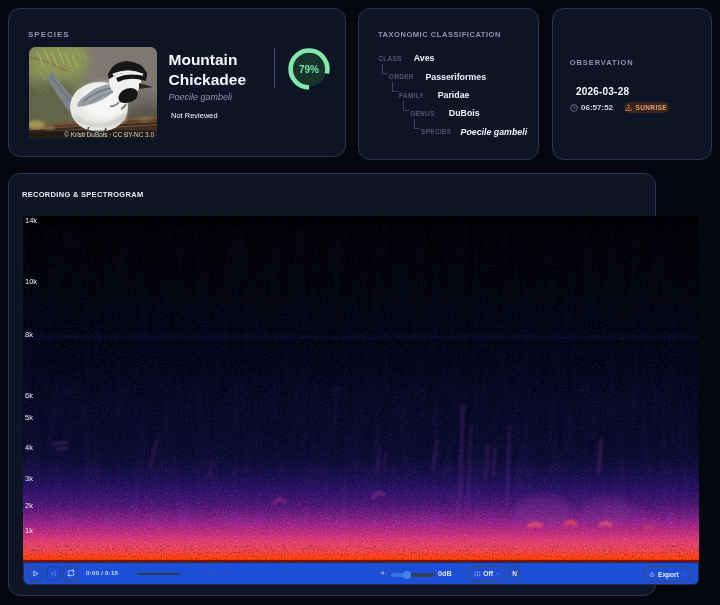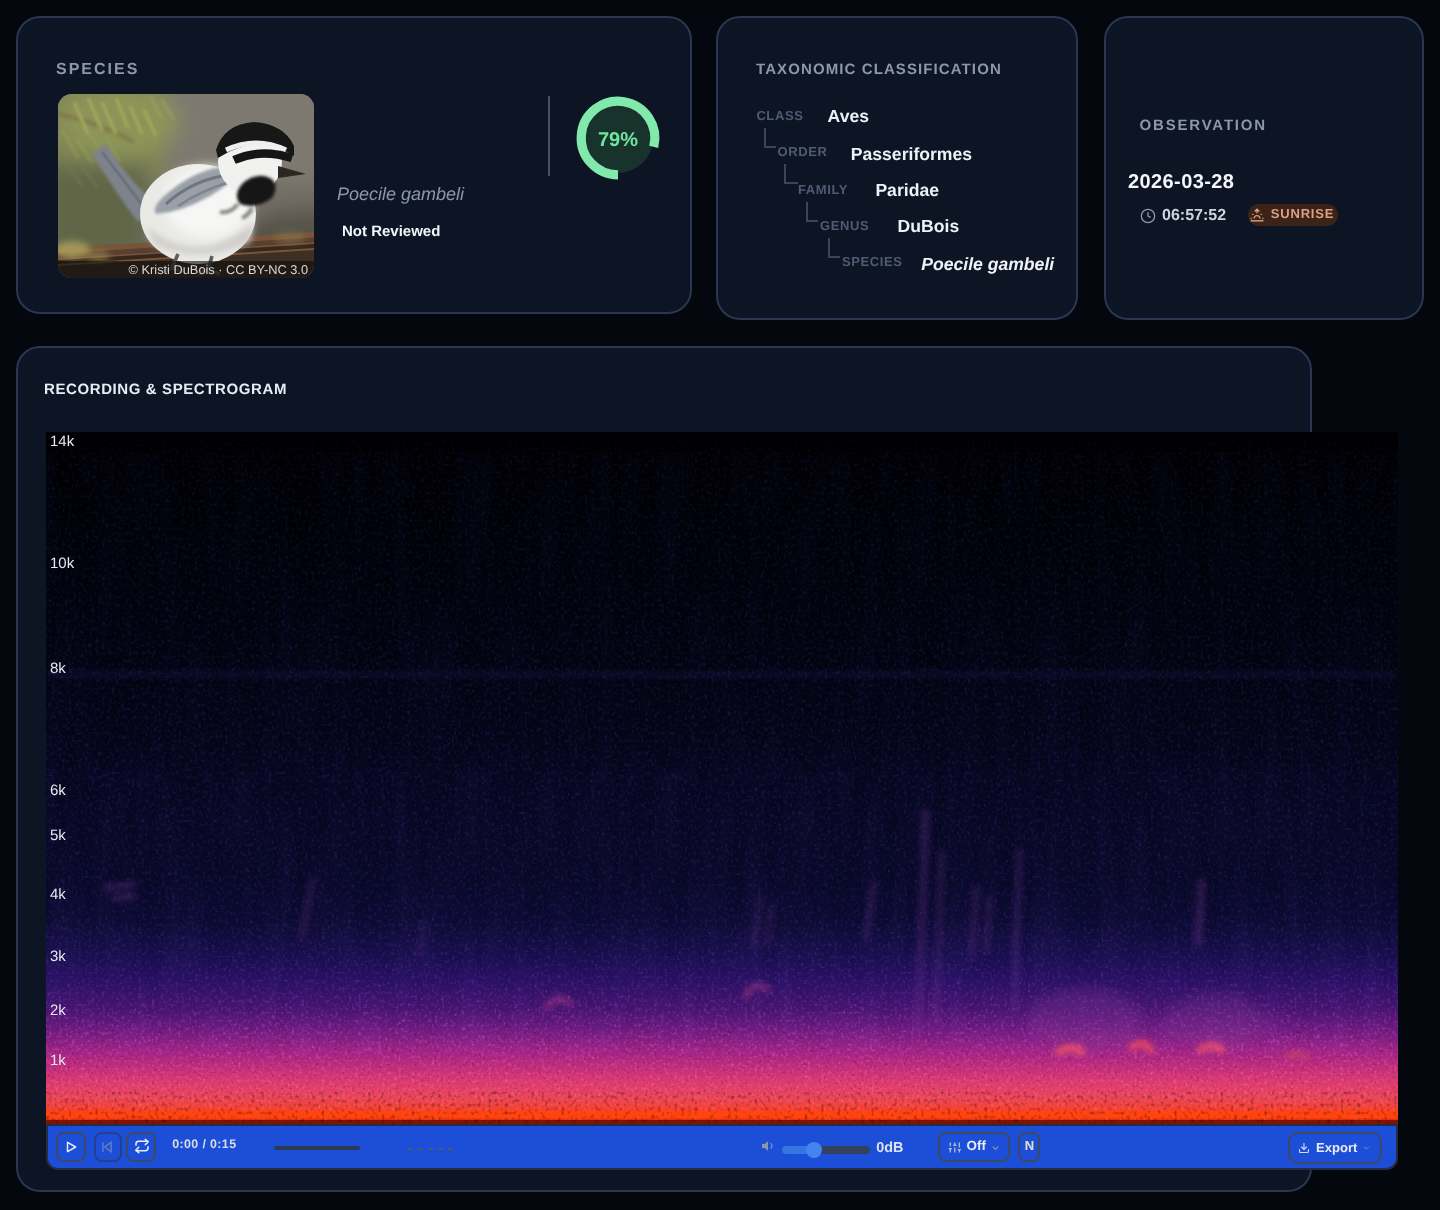--- a/index.html
+++ b/index.html
@@ -86,22 +86,23 @@
         <path d="M106,42 Q111,45 107,52 Q99,58 91,55 Q87,50 93,44 Q100,39 106,42 Z" fill="#151515" filter="url(#b1)"></path>
         <path d="M90,55 q-4,5 -9,4 M97,57 q-2,4 -5,5" stroke="#1a1a1a" stroke-width="2" opacity="0.5" filter="url(#b1)" fill="none"></path>
 
         <path d="M60,80 L57,87 M57,87 L63,89 M57,87 L52,89 M77,81 L75,88 M75,88 L81,90 M75,88 L70,90" stroke="#5e5e5a" stroke-width="1.8" fill="none"></path>
       </g>
       <rect x="0" y="83.5" width="128" height="8.5" fill="rgba(12,12,12,0.6)"></rect>
       <text x="125" y="89.8" text-anchor="end" font-size="6.4" fill="#d8d8d8" font-family="Liberation Sans, sans-serif">© Kristi DuBois · CC BY-NC 3.0</text>
     </svg>
   </div>
 
+  <div class="abs" style="left:159.5px; top:40.7px; font-size:15.5px; line-height:20.5px; font-weight:bold; color:#f3f6fb;">Mountain<br>Chickadee</div>
   <div class="abs" style="left:159.5px; top:84px; font-style:italic; font-size:9px; line-height:9px; color:#8b98ab;">Poecile gambeli</div>
-  <div class="abs" style="left:162px; top:102.7px; font-size:7.5px; line-height:7.5px; font-weight:bold; color:#f3f6fb;">Not Reviewed</div>
+  <div class="abs" style="left:162px; top:102.7px; font-size:7.5px; line-height:7.5px; font-weight:normal; color:#f3f6fb;">Not Reviewed</div>
 
   <div class="abs" style="left:264.5px; top:39.3px; width:1px; height:40px; background:#46536a;"></div>
 
   <svg class="abs" style="left:276.2px; top:35.5px;" width="48" height="48" viewBox="0 0 48 48">
     <circle cx="24" cy="24" r="17.5" fill="#17332c"></circle>
     <path d="M 24 42.4 A 18.4 18.4 0 1 1 41.85 28.46" fill="none" stroke="#82e9ad" stroke-width="4.6"></path>
     <text x="24" y="28" text-anchor="middle" font-size="10" font-weight="bold" fill="#70e5a2" font-family="Liberation Sans, sans-serif">79%</text>
   </svg>
 </div>
 
@@ -123,21 +124,21 @@
   <div class="tcon" style="left:43.6px; top:91.8px;"></div>
   <div class="tlabel" style="left:51px; top:102.3px;">GENUS</div>   
     <div class="tval" style="left:89.8px; top:100.4px;">DuBois</div>
   <div class="tcon" style="left:54.6px; top:109.8px;"></div>
   <div class="tlabel" style="left:62px; top:120.4px;">SPECIES</div>   
     <div class="tval" style="left:101.6px; top:118.5px; font-style:italic;">Poecile gambeli</div>
 </div>
 
 <div class="card" style="left:552px; top:8px; width:160px; height:152px;">
   <div class="abs" style="left:16.8px; top:50.3px; font-size:7.5px; line-height:7.5px; font-weight:bold; letter-spacing:0.9px; color:#8b98ab;text-align:center;">OBSERVATION</div>
-  <div class="abs" style="left:11px; top:77.8px; font-size:10px; line-height:10px; font-weight:bold; color:#f3f6fb; letter-spacing:0.2px;">2026-03-28</div>
+  <div class="abs" style="left:23px; top:77.8px; font-size:10px; line-height:10px; font-weight:bold; color:#f3f6fb; letter-spacing:0.2px;">2026-03-28</div>
   <svg class="abs" style="left:16.8px; top:94.5px;" width="8" height="8" viewBox="0 0 24 24" fill="none" stroke="#8b98ab" stroke-width="2">
       <circle cx="12" cy="12" r="10"></circle>
       <path d="M12 6 L12 12 L16 14"></path>
     </svg>
   <div class="abs" style="left:28px; top:95.2px; font-size:8px; line-height:8px; font-weight:bold; color:#cdd5e0;">06:57:52</div>
   <div class="abs" style="left:70.5px; top:92.8px; width:45.5px; height:11px; background:#3c2317; border-radius:5.5px; display:flex; align-items:center; justify-content:center;">
     <svg width="7" height="7" viewBox="0 0 24 24" fill="none" stroke="#d9a183" stroke-width="2.4">
         <path d="M17 18a5 5 0 0 0-10 0"></path>
         <line x1="12" y1="9" x2="12" y2="5"></line>
         <line x1="4.2" y1="10.2" x2="5.6" y2="11.6"></line>

